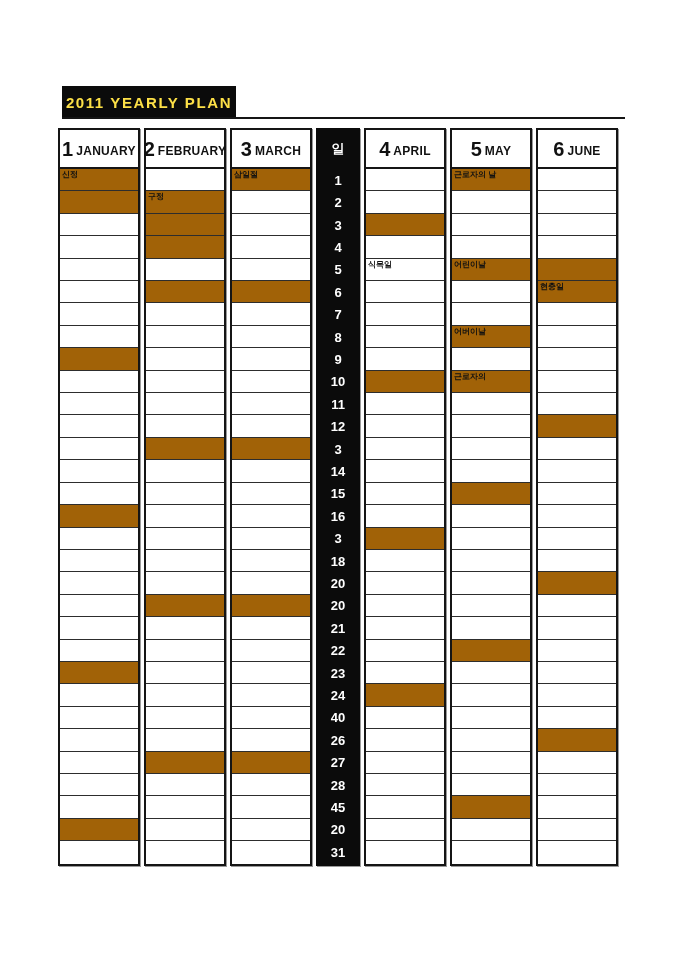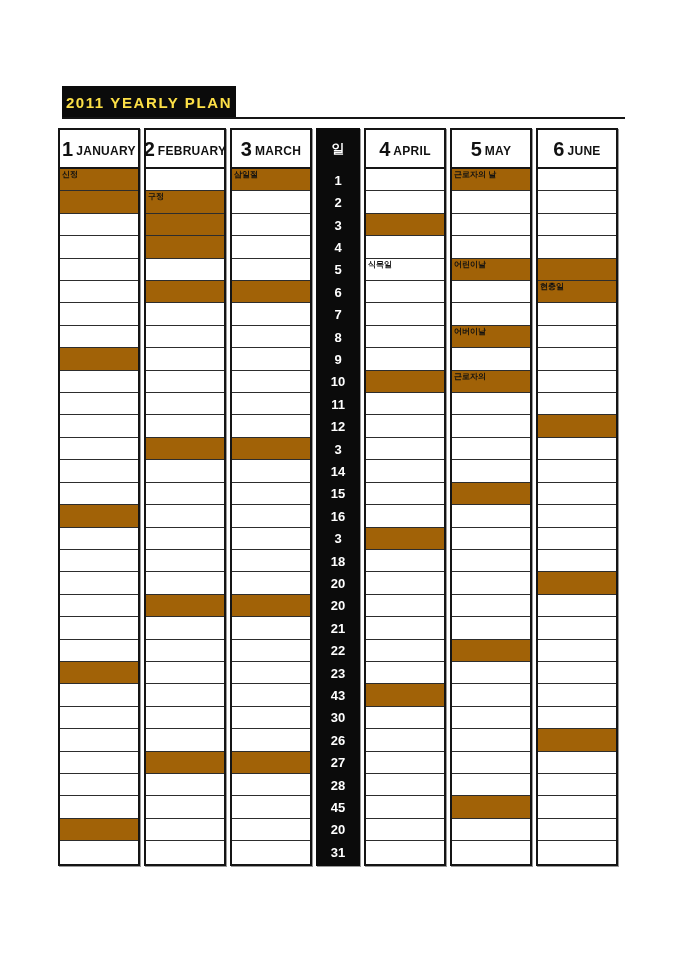--- a/index.html
+++ b/index.html
@@ -202,22 +202,22 @@
         <div class="day-num">14</div>
         <div class="day-num">15</div>
         <div class="day-num">16</div>
         <div class="day-num">3</div>
         <div class="day-num">18</div>
         <div class="day-num">20</div>
         <div class="day-num">20</div>
         <div class="day-num">21</div>
         <div class="day-num">22</div>
         <div class="day-num">23</div>
-        <div class="day-num">43</div>
-        <div class="day-num">30</div>
+        <div class="day-num">24</div>
+        <div class="day-num">40</div>
         <div class="day-num">26</div>
         <div class="day-num">27</div>
         <div class="day-num">28</div>
         <div class="day-num">45</div>
         <div class="day-num">20</div>
         <div class="day-num">31</div>
       </div>
       <div class="month-col">
         <div class="month-header">
           <span class="month-num">4</span>

